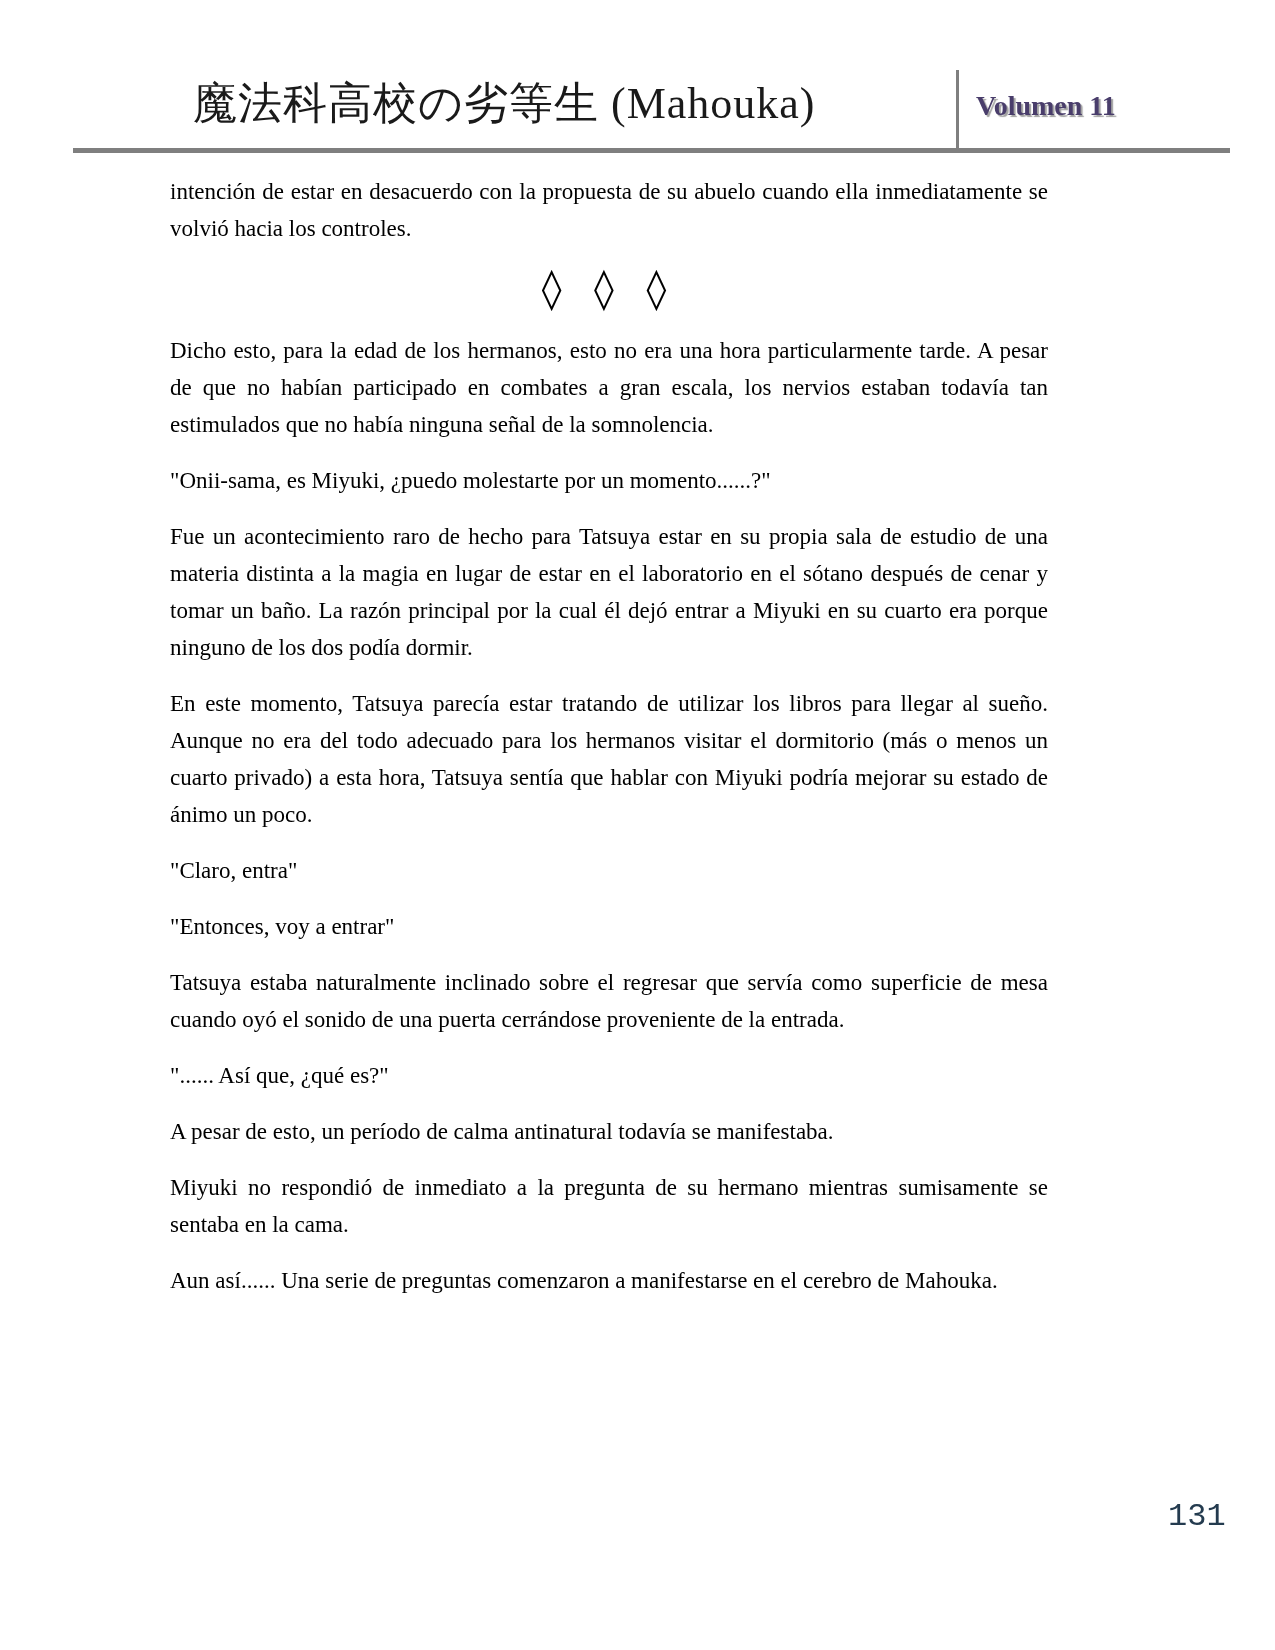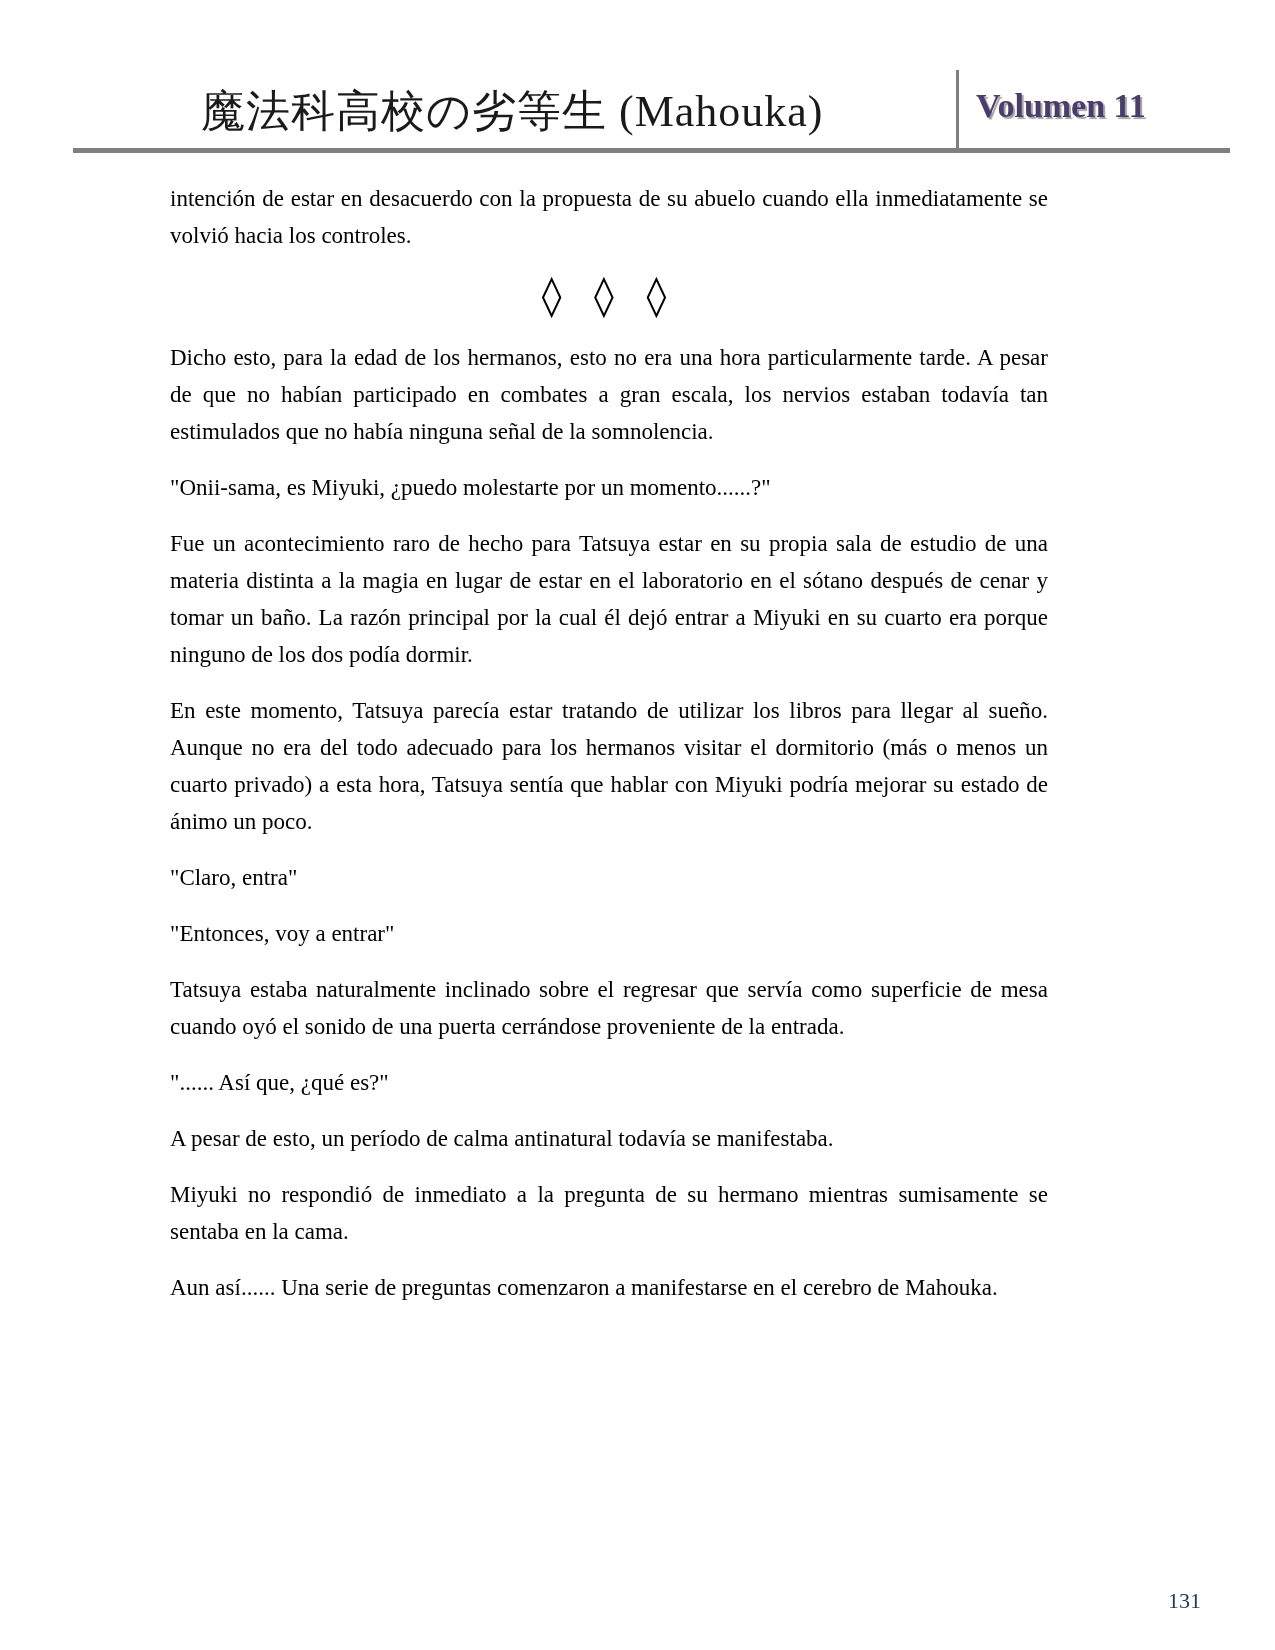--- a/index.html
+++ b/index.html
@@ -15,41 +15,41 @@
     overflow: hidden;
     font-family: "Liberation Serif", "DejaVu Serif", serif;
     color: var(--body-text, #000000);
   }
 
   
   .book-title {
     position: absolute;
     left: 185px;
     top: 64px;
-    margin: 16px;
+    margin: 8px;
     font-size: 44px;
     font-weight: 400;
     line-height: 64px;
     letter-spacing: 1px;
     color: #1a1a1a;
     white-space: nowrap;
   }
   .header-vbar {
     position: absolute;
     left: 956px;
     top: 70px;
     width: 3px;
     height: 80px;
     background: var(--header-rule, #7f7f7f);
   }
   .volume-label {
     position: absolute;
     left: 976px;
     top: 82px;
-    font-size: 34px;
+    font-size: 28px;
     font-weight: 700;
     line-height: 48px;
     color: var(--volume-text, #493d6b);
     text-shadow: 2px 2px 1px rgba(130,130,130,0.75);
     white-space: nowrap;
   }
   .header-rule {
     position: absolute;
     left: 73px;
     top: 148px;
@@ -62,40 +62,40 @@
   .content {
     position: absolute;
     left: 170px;
     top: 164px;
     width: 878px;
     font-size: 23px;
     line-height: 37px;
     text-align: justify;
   }
   .content p {
-    margin: 16px 0 19px 0;
+    margin: 9px 0 19px 0;
   }
   .scene-divider {
     text-align: center;
     font-size: 40px;
     line-height: 44px;
     letter-spacing: 10px;
     margin: 14px 0 22px 0;
     font-family: "DejaVu Sans", "Liberation Sans", sans-serif;
     font-weight: 400;
     color: #000000;
   }
 
   
   .page-number {
     position: absolute;
     left: 1168px;
-    top: 1584px;
-    font-family: Liberation Serif, serif;
-    font-size: 22px;
+    top: 1500px;
+    font-family: Liberation Mono, monospace;
+    font-size: 32px;
     line-height: 34px;
     color: var(--page-number, #243b4f);
   }
 </style>
 </head>
 <body>
 
 <div class="page">
 
   <header>

